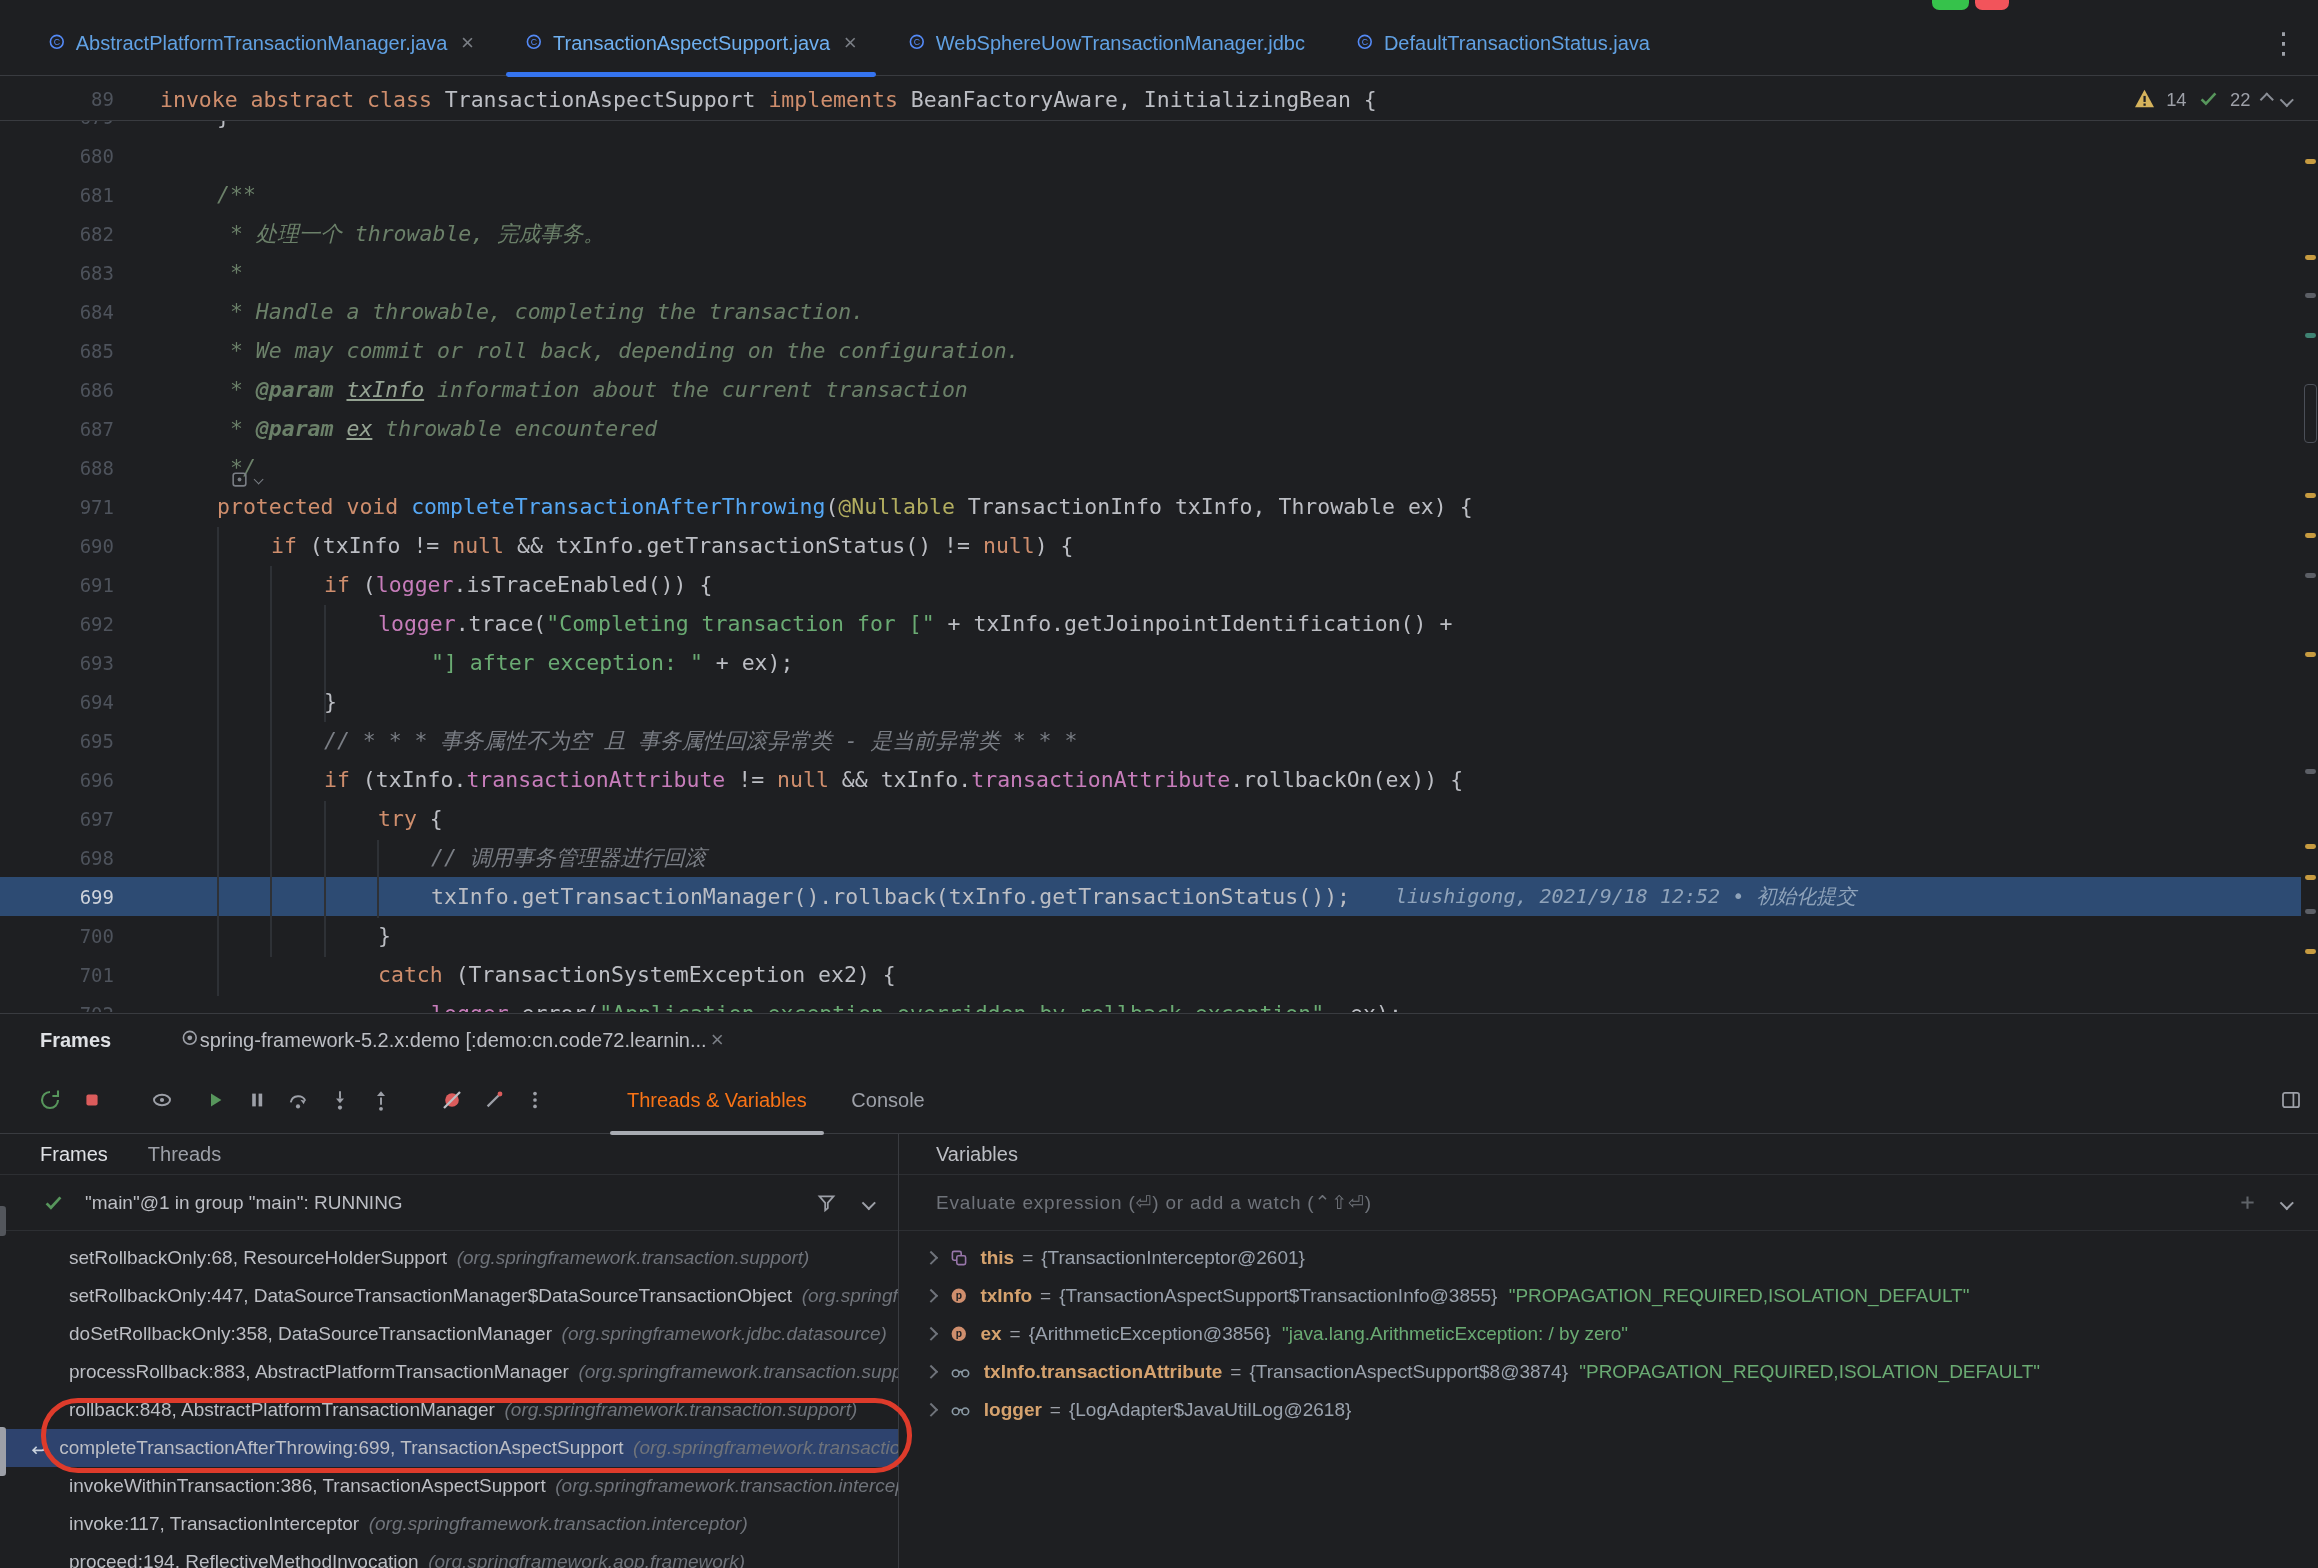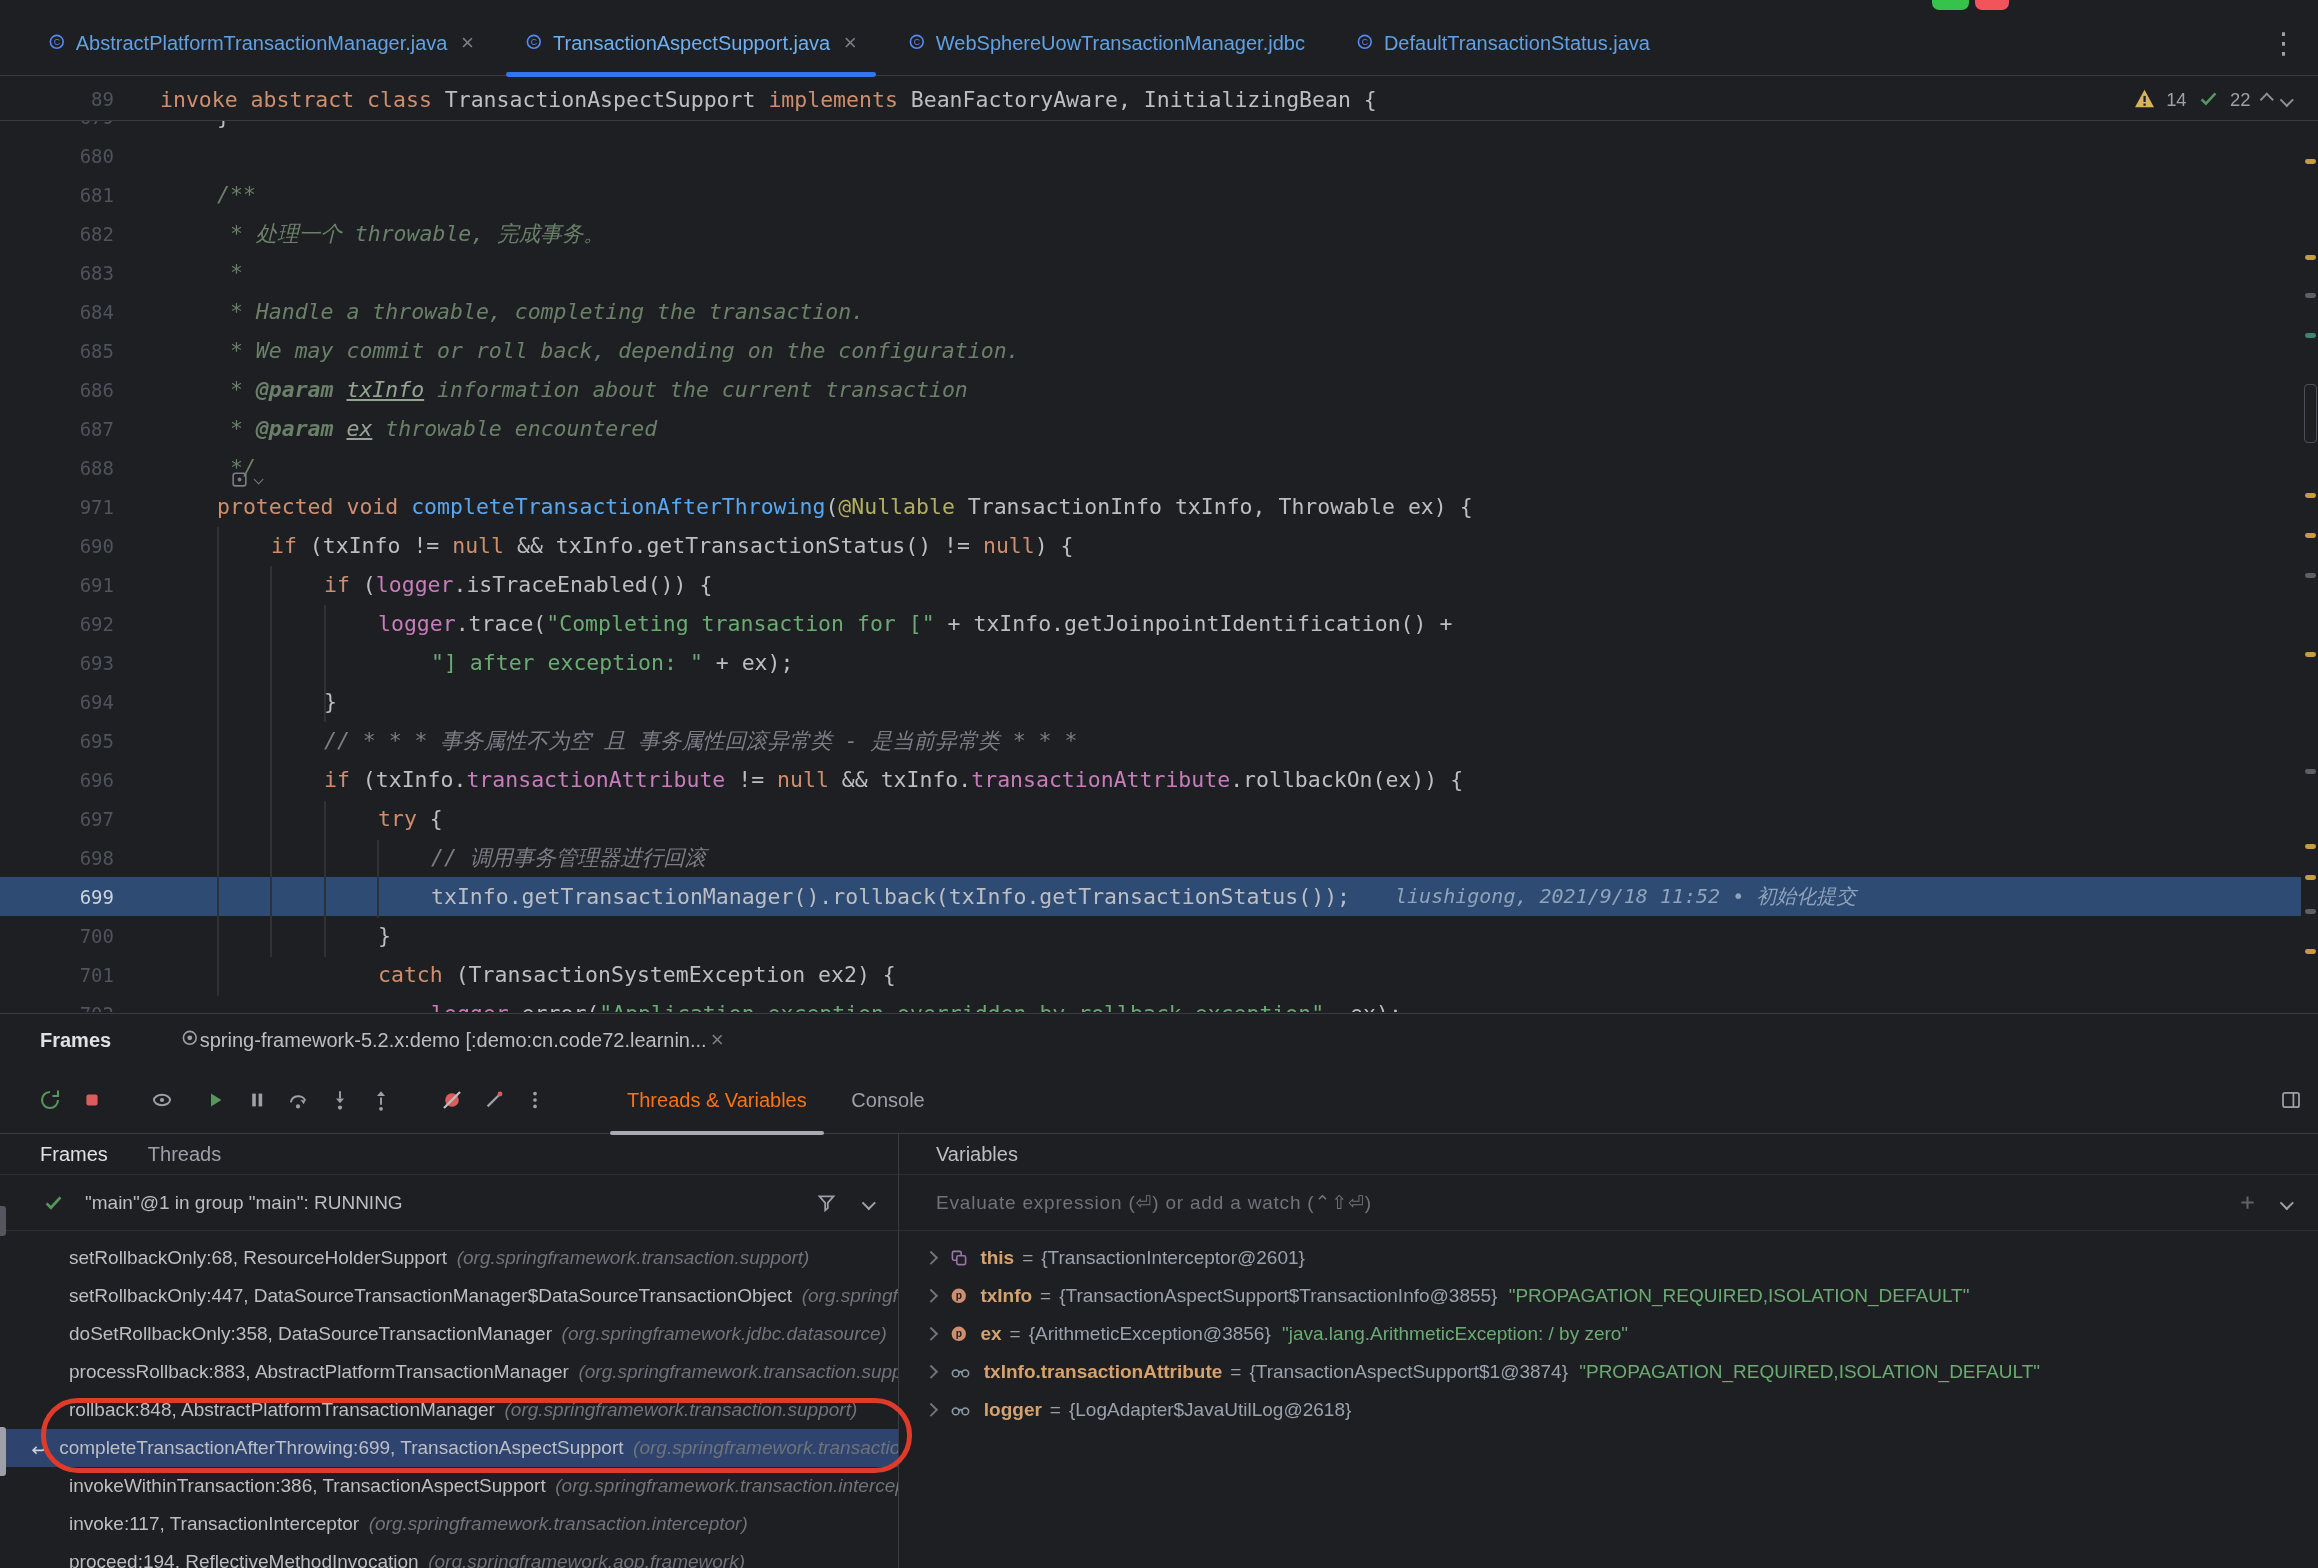--- a/index.html
+++ b/index.html
@@ -193,21 +193,21 @@
         <div class="code-row"><span class="ln">971</span><span class="code" style="padding-left: 57px;"><span class="tk-k">protected void </span><span class="tk-m">completeTransactionAfterThrowing</span><span class="tk-p">(</span><span class="tk-a">@Nullable</span><span class="tk-p"> TransactionInfo txInfo, Throwable ex) {</span></span></div>
         <div class="code-row"><span class="ln">690</span><span class="code" style="padding-left: 111px;"><span class="tk-k">if </span><span class="tk-p">(txInfo != </span><span class="tk-k">null</span><span class="tk-p"> &amp;&amp; txInfo.getTransactionStatus() != </span><span class="tk-k">null</span><span class="tk-p">) {</span></span></div>
         <div class="code-row"><span class="ln">691</span><span class="code" style="padding-left: 164px;"><span class="tk-k">if </span><span class="tk-p">(</span><span class="tk-f">logger</span><span class="tk-p">.isTraceEnabled()) {</span></span></div>
         <div class="code-row"><span class="ln">692</span><span class="code" style="padding-left: 218px;"><span class="tk-f">logger</span><span class="tk-p">.trace(</span><span class="tk-s">"Completing transaction for ["</span><span class="tk-p"> + txInfo.getJoinpointIdentification() +</span></span></div>
         <div class="code-row"><span class="ln">693</span><span class="code" style="padding-left: 271px;"><span class="tk-s">"] after exception: "</span><span class="tk-p"> + ex);</span></span></div>
         <div class="code-row"><span class="ln">694</span><span class="code" style="padding-left: 164px;"><span class="tk-p">}</span></span></div>
         <div class="code-row"><span class="ln">695</span><span class="code" style="padding-left: 164px;"><span class="tk-lc">// * * * 事务属性不为空 且 事务属性回滚异常类 - 是当前异常类 * * *</span></span></div>
         <div class="code-row"><span class="ln">696</span><span class="code" style="padding-left: 164px;"><span class="tk-k">if </span><span class="tk-p">(txInfo.</span><span class="tk-f">transactionAttribute</span><span class="tk-p"> != </span><span class="tk-k">null</span><span class="tk-p"> &amp;&amp; txInfo.</span><span class="tk-f">transactionAttribute</span><span class="tk-p">.rollbackOn(ex)) {</span></span></div>
         <div class="code-row"><span class="ln">697</span><span class="code" style="padding-left: 218px;"><span class="tk-k">try </span><span class="tk-p">{</span></span></div>
         <div class="code-row"><span class="ln">698</span><span class="code" style="padding-left: 271px;"><span class="tk-lc">// 调用事务管理器进行回滚</span></span></div>
-        <div class="code-row exec"><span class="ln">699</span><span class="code" style="padding-left: 271px;"><span class="tk-p">txInfo.getTransactionManager().rollback(txInfo.getTransactionStatus());</span></span><span class="blame">liushigong, 2021/9/18 11:52 • 初始化提交</span></div>
+        <div class="code-row exec"><span class="ln">699</span><span class="code" style="padding-left: 271px;"><span class="tk-p">txInfo.getTransactionManager().rollback(txInfo.getTransactionStatus());</span></span><span class="blame">liushigong, 2021/9/18 12:52 • 初始化提交</span></div>
         <div class="code-row"><span class="ln">700</span><span class="code" style="padding-left: 218px;"><span class="tk-p">}</span></span></div>
         <div class="code-row"><span class="ln">701</span><span class="code" style="padding-left: 218px;"><span class="tk-k">catch </span><span class="tk-p">(TransactionSystemException ex2) {</span></span></div>
         <div class="code-row"><span class="ln">702</span><span class="code" style="padding-left: 271px;"><span class="tk-f">logger</span><span class="tk-p">.error(</span><span class="tk-s">"Application exception overridden by rollback exception"</span><span class="tk-p">, ex);</span></span></div>
       </div>
     <div class="guide" style="left:217px;top:406px;height:469px"></div>
     <div class="guide" style="left:270px;top:445px;height:391px"></div>
     <div class="guide" style="left:324px;top:484px;height:117px"></div>
     <div class="guide" style="left:324px;top:680px;height:156px"></div>
     <div class="guide" style="left:377px;top:719px;height:78px"></div>
     <div class="inlay">
@@ -452,21 +452,21 @@
               <span class="chev right"></span>
               <span class="vicon">
                 <svg width="21" height="17.6" viewBox="0 0 26 22">
                   <circle cx="7" cy="13" r="4.2" fill="none" stroke="#8b9aa5" stroke-width="2"></circle>
                   <circle cx="19" cy="13" r="4.2" fill="none" stroke="#8b9aa5" stroke-width="2"></circle>
                   <path d="M11.2 12 q1.8 -2.4 3.6 0" fill="none" stroke="#8b9aa5" stroke-width="2"></path>
                 </svg>
               </span>
               <span class="vname">txInfo.transactionAttribute</span>
               <span class="veq">=</span>
-              <span class="vval">{TransactionAspectSupport$1@3874}</span>
+              <span class="vval">{TransactionAspectSupport$8@3874}</span>
               <span class="vstr">"PROPAGATION_REQUIRED,ISOLATION_DEFAULT"</span>
             </div>
             <div class="var-row">
               <span class="chev right"></span>
               <span class="vicon">
                 <svg width="21" height="17.6" viewBox="0 0 26 22">
                   <circle cx="7" cy="13" r="4.2" fill="none" stroke="#8b9aa5" stroke-width="2"></circle>
                   <circle cx="19" cy="13" r="4.2" fill="none" stroke="#8b9aa5" stroke-width="2"></circle>
                   <path d="M11.2 12 q1.8 -2.4 3.6 0" fill="none" stroke="#8b9aa5" stroke-width="2"></path>
                 </svg>

